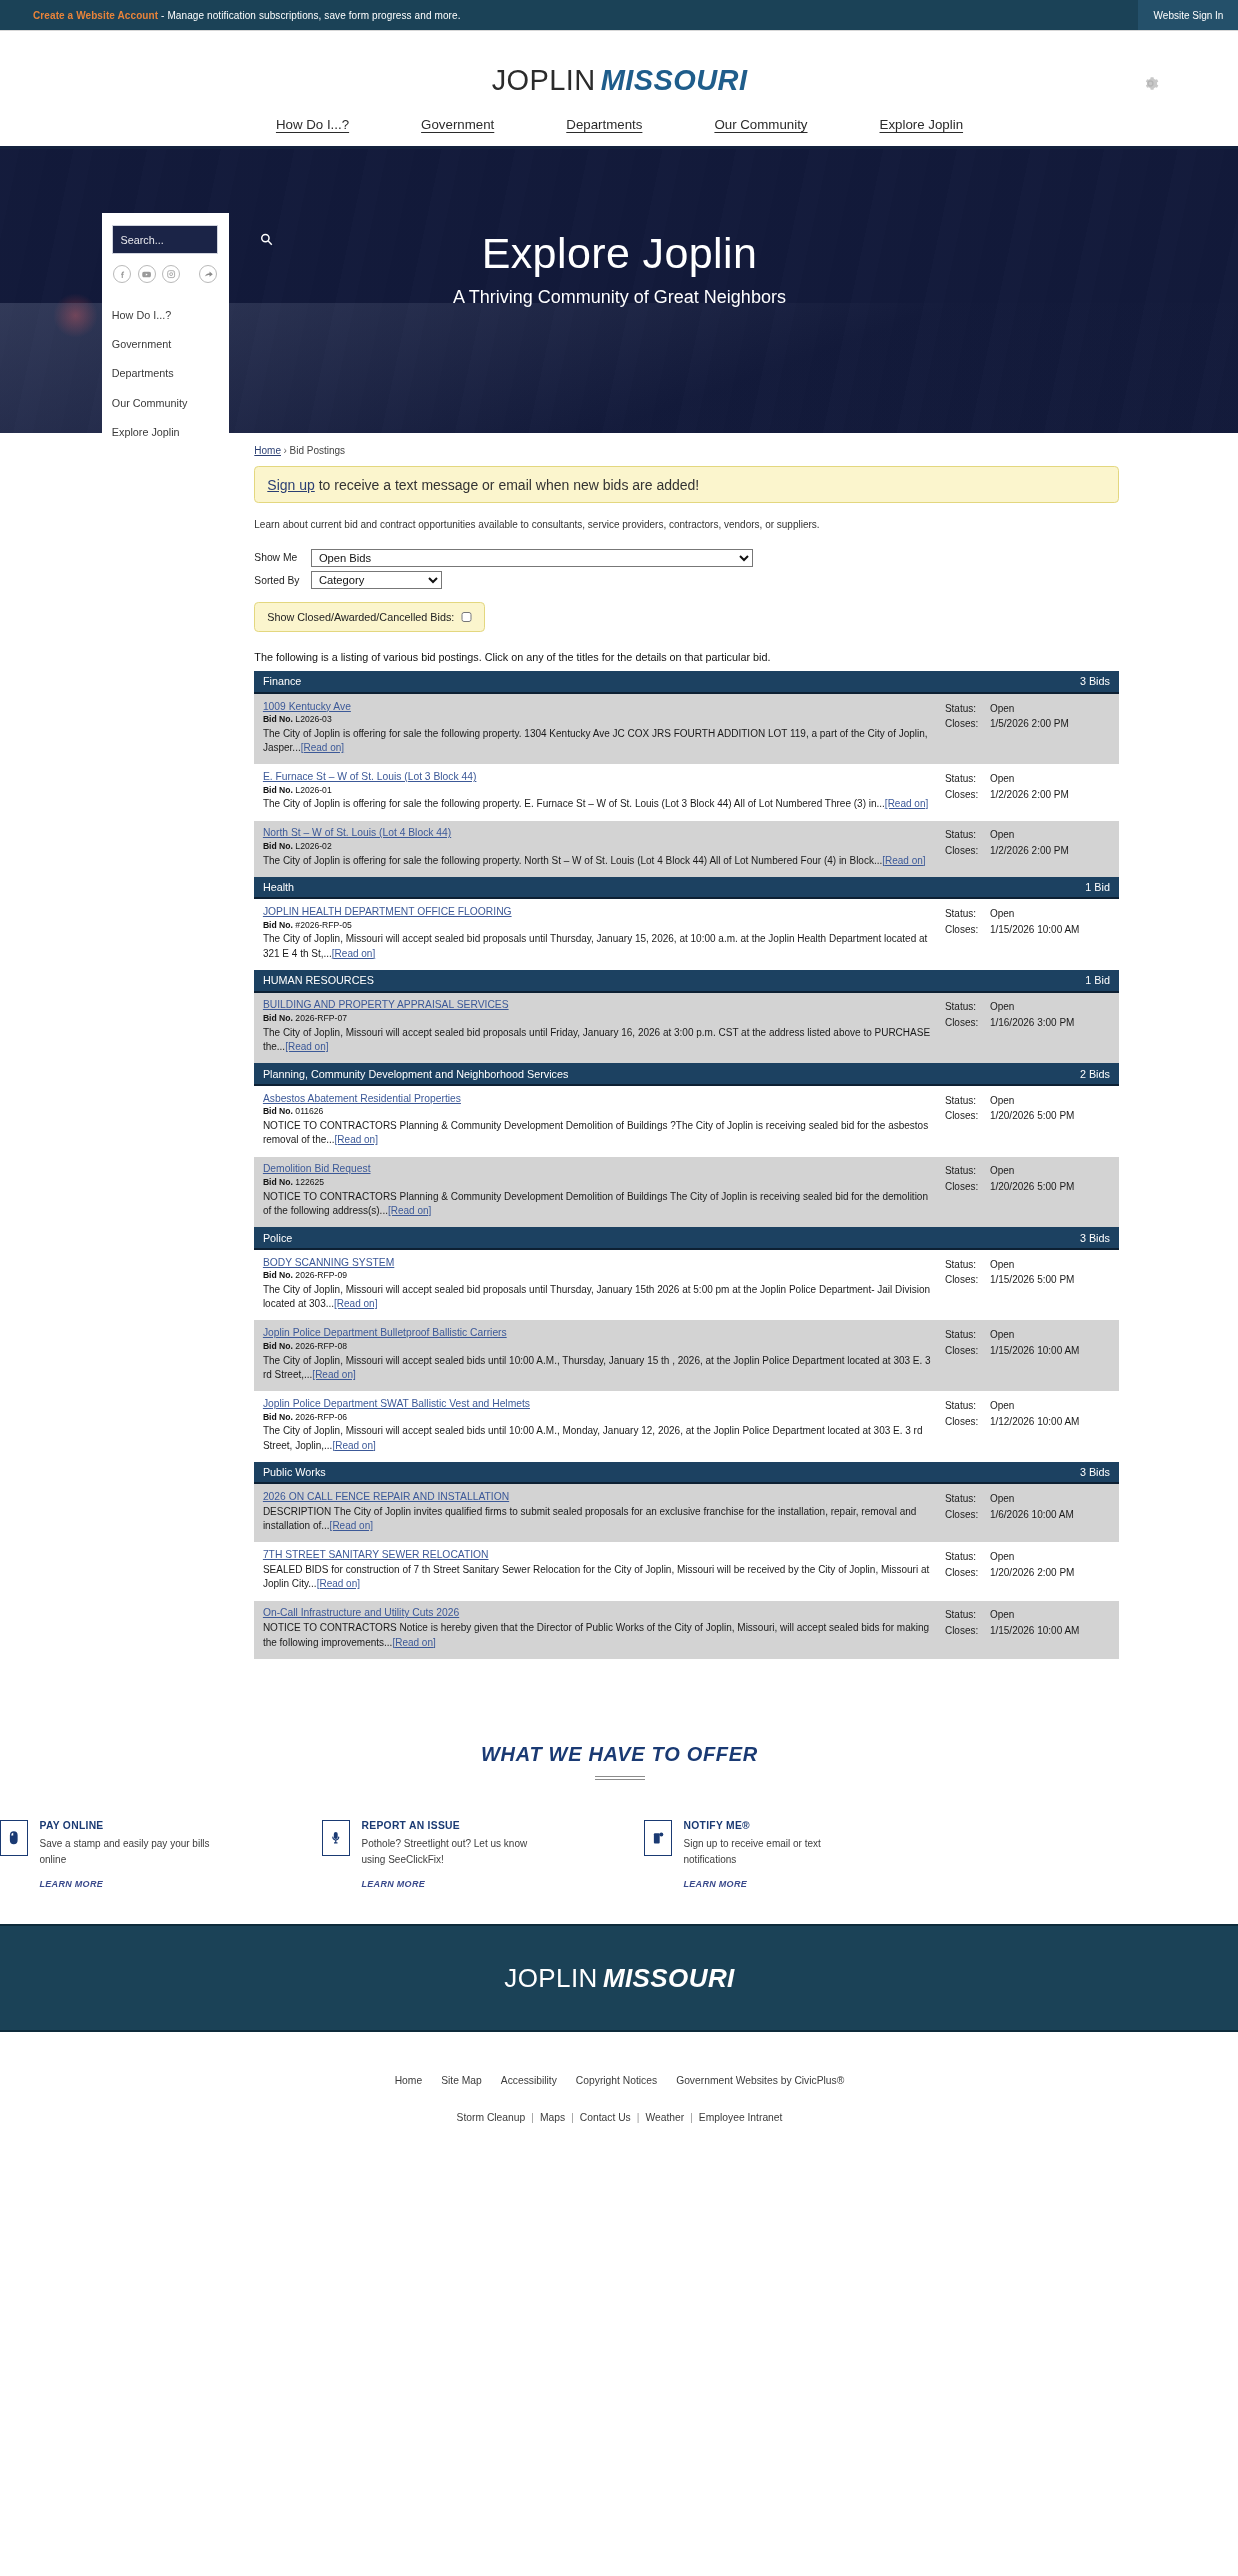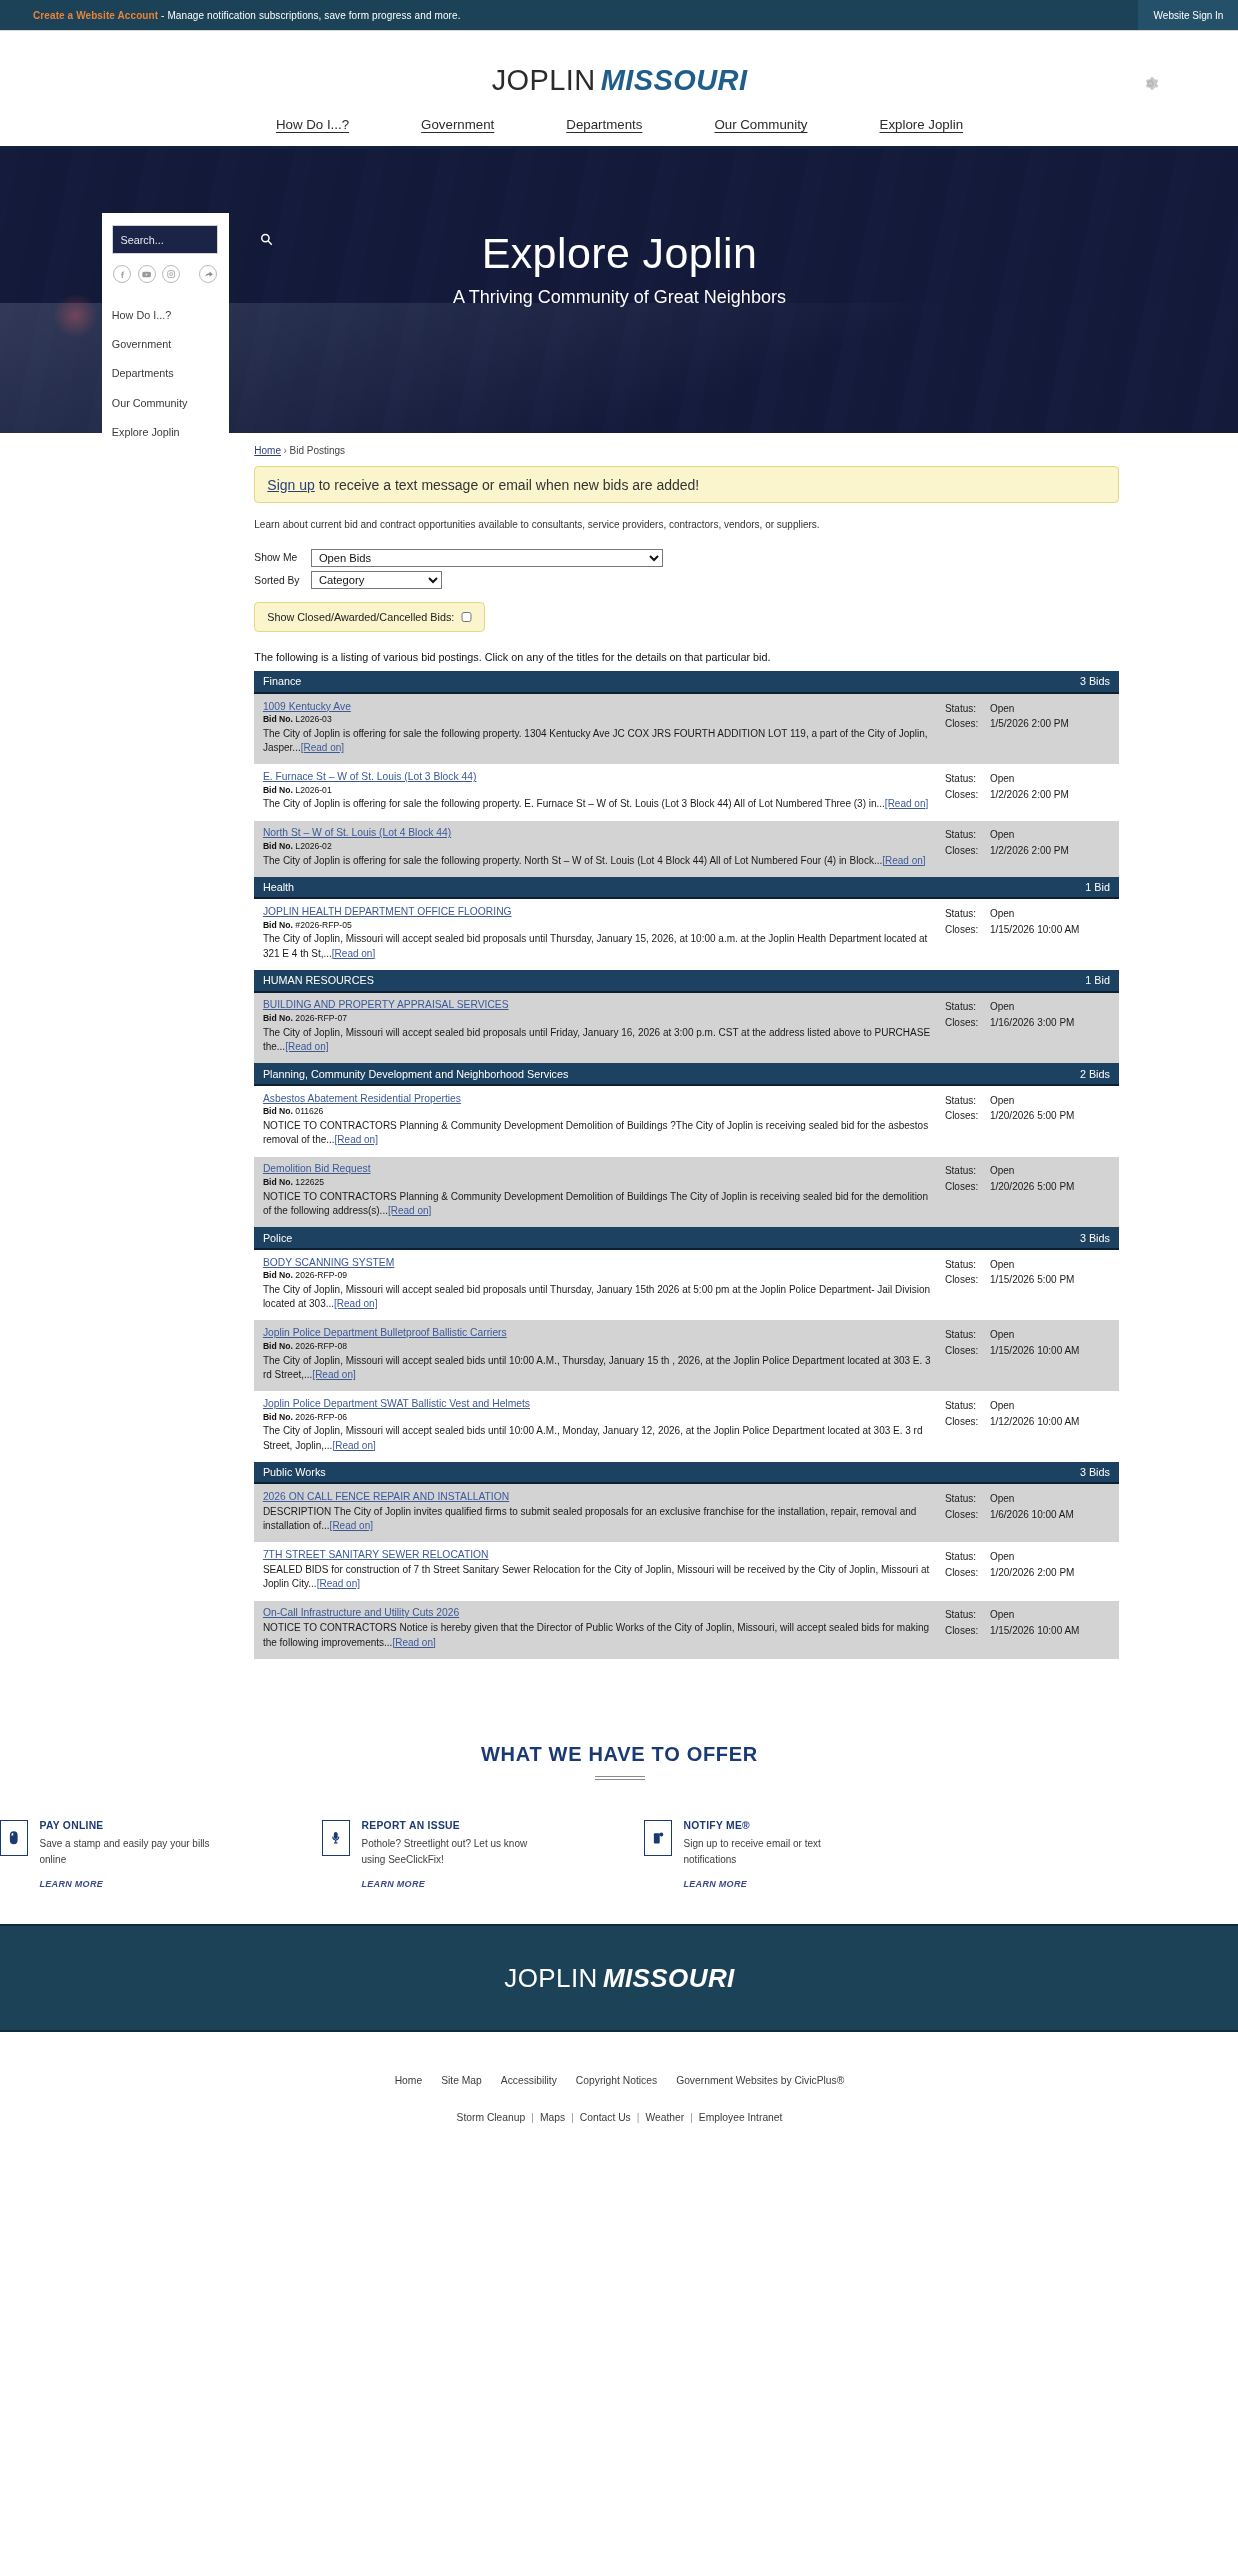--- a/index.html
+++ b/index.html
@@ -227,21 +227,21 @@
   .filter-row label { width: 57px; flex: 0 0 57px; }
   .filter-row select {
     font-family: "Liberation Sans", sans-serif;
     font-size: 11.2px;
     padding: 0.9px 2.6px;
     border: 0.9px solid #777;
     background: #fff;
     color: #111;
     height: 18px;
   }
-  .sel-wide { width: 352px; }
+  .sel-wide { width: 442px; }
   .sel-narrow { width: 131px; }
 
   .closedbox {
     background: #fbf5cd;
     border: 0.9px solid #e3d77f;
     border-radius: 4.3px;
     display: inline-flex;
     align-items: center;
     gap: 6.9px;
     padding: 7.7px 12px;
@@ -299,20 +299,21 @@
   
   .offer {
     padding: 50px 0 34px;
     text-align: center;
   }
   .offer h2 {
     color: #1a3a73;
     font-size: 20px;
     letter-spacing: 0.7px;
     font-weight: bold;
+    font-style: italic;
   }
   .offer-rule {
     width: 50px; height: 0;
     border-top: 0.9px solid #8b8b8b;
     border-bottom: 0.9px solid #8b8b8b;
     margin: 10.3px auto 0;
     height: 4.3px;
   }
   .offer-cards {
     display: flex;

